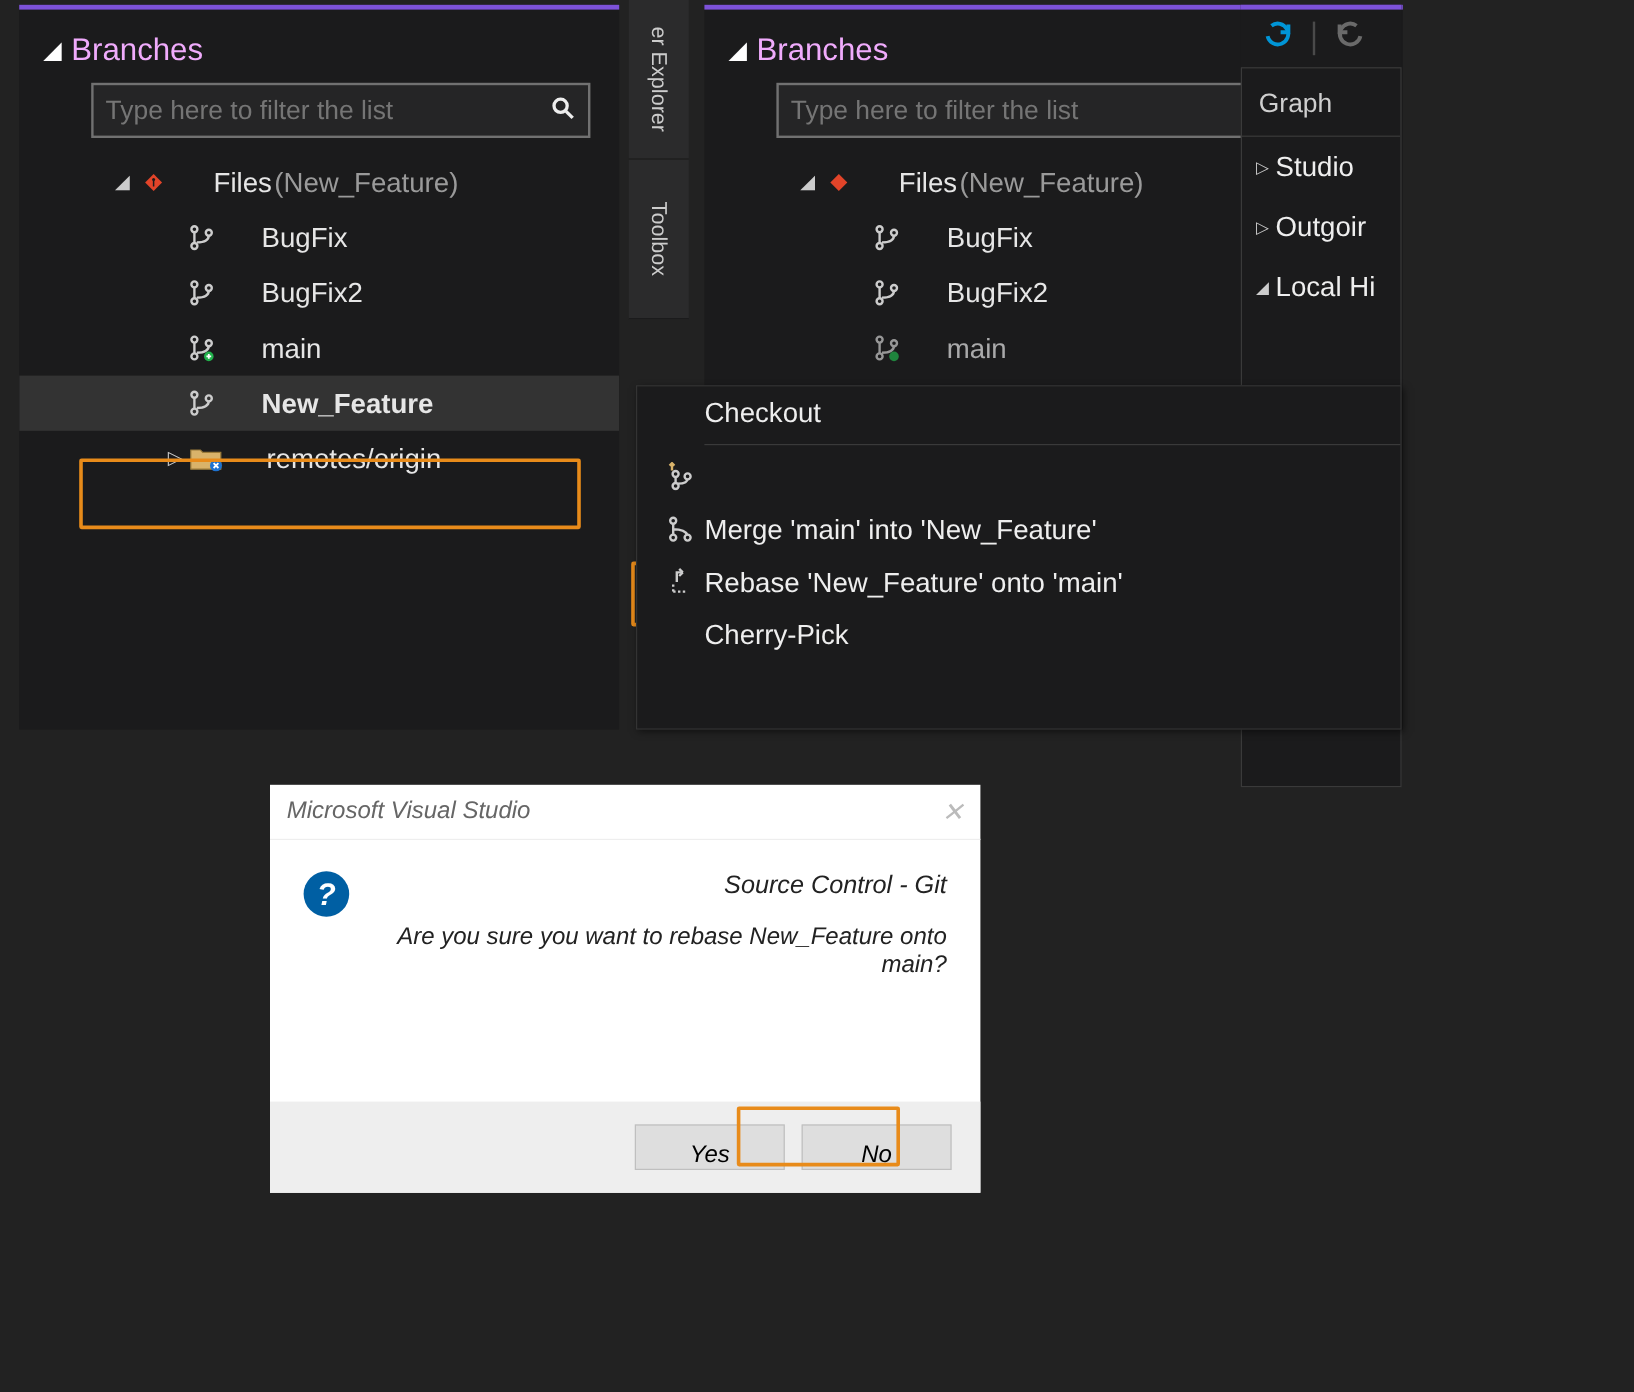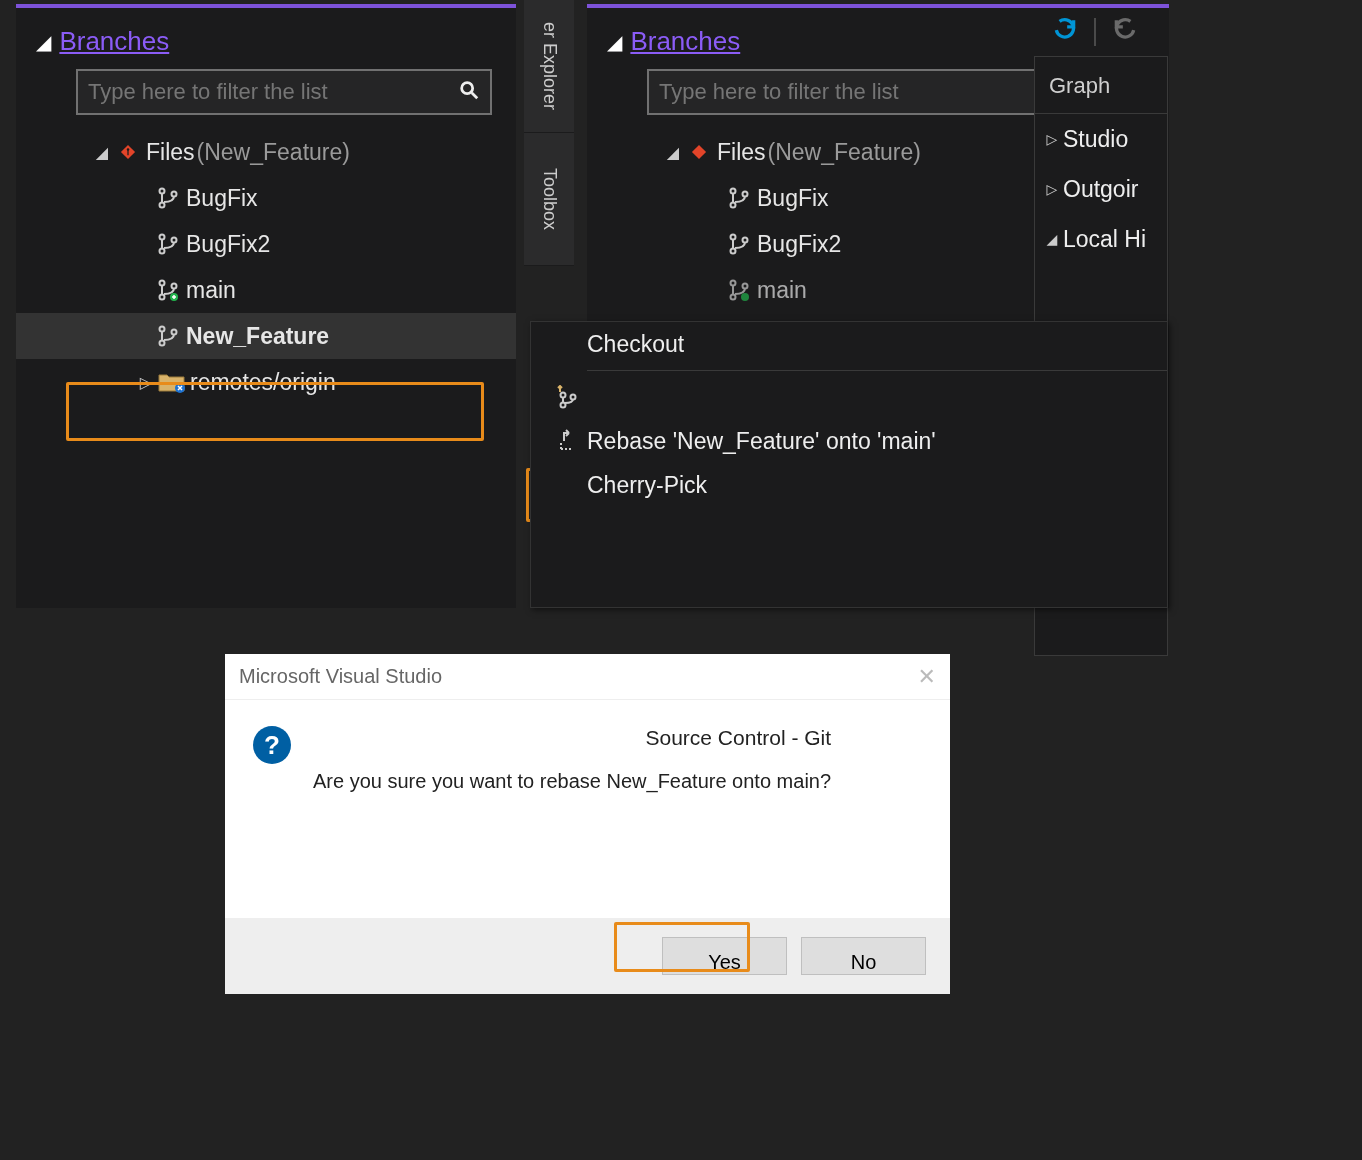--- a/index.html
+++ b/index.html
@@ -7,53 +7,53 @@
   .panel {
     position: absolute;
     background: #1b1b1c;
     border-top: 4px solid #7d52d9;
     overflow: hidden;
   }
   .panel-left { left: 16px; top: 4px; width: 500px; height: 604px; }
   .panel-right { left: 587px; top: 4px; width: 582px; height: 604px; }
   .panel-title { display: flex; align-items: center; gap: 8px; padding: 18px 20px 12px 20px; }
   .panel-title .caret { font-size: 20px; color: #fff; }
-  .panel-title .txt { color: #8b5cf6; font-size: 26px; font-weight: 400; text-decoration: underline; }
+  .panel-title .txt { color: #f0abfc; font-size: 26px; font-weight: 400; }
   .filter-wrap { padding: 0 24px 14px 60px; }
   .filter { display: flex; align-items: center; height: 46px; background: #252526; border: 2px solid #717171; padding: 0 10px; }
   .filter input { flex:1; background: transparent; border: none; color: #aaa; font-size: 22px; outline: none; }
   .filter .sicon { color: #eee; }
   .tree { list-style: none; }
   .row { display: flex; align-items: center; height: 46px; font-size: 23px; color: #e6e6e6; }
   .row.sel { background: #333; }
   .row .indent0 { width: 74px; } .row .indent1 { width: 138px; } .row .indent2 { width: 118px; }
   .row .caret { font-size: 16px; color: #ccc; width: 24px; text-align: center; }
   .row .gitico { width: 28px; display:flex; justify-content:center; }
-  .row .lbl { padding-left: 4px; }
+  .row .lbl { padding-left: 4px; margin-left: 32px; }
   .row .suffix { color: #9a9a9a; padding-left: 2px; }
   .row .bold { font-weight: 600; }
   .highlight { border: 3px solid #e88b1a; border-radius: 2px; }
   .highlight-row { position: absolute; left: 66px; width: 418px; top: 382px; height: 59px; pointer-events:none; }
   .vtab-strip { position: absolute; left: 524px; top: 0; width: 50px; height: 266px; background: #2b2b2c; display:flex; flex-direction: column; }
   .vtab { flex: 1; display:flex; align-items:center; justify-content:center; color:#ccc; writing-mode: vertical-rl; font-size: 18px; border-bottom:1px solid #1b1b1c; cursor:pointer;}
   .ctxmenu { position: absolute; left: 530px; top: 321px; width: 638px; height: 287px; background: #1b1b1c; border:1px solid #333; box-shadow: 2px 2px 6px rgba(0,0,0,0.5); z-index: 5;}
   .mitem { display:flex; align-items:center; height: 44px; color:#eee; font-size:23px; padding-left: 16px; text-align: center; }
   .mitem .micon { width: 40px; display:flex; justify-content:center; color:#ccc;}
   .mitem .submenu-arrow { margin-left: auto; margin-right: 12px; color:#ccc; font-size:14px;}
   .msep { height:1px; background:#3a3a3a; margin: 4px 0 4px 56px; }
   .ctx-highlight { position:absolute; left: 526px; top: 468px; width: 468px; height: 54px; pointer-events:none;}
   .toolbar-right { position:absolute; left:1034px; top:4px; width:134px; height:52px; background:#1b1b1c; border-top:4px solid #7d52d9; display:flex; align-items:center; padding-left:18px; gap:6px;}
   .toolbar-right .tbtn { color:#0095d6; font-size:24px; }
   .toolbar-right .sep { width:2px; height:28px; background:#4a4a4a; margin: 0 10px;}
   .toolbar-right .gray { color:#6a6a6a; font-size:24px;}
   .graph-panel { position:absolute; left:1034px; top:56px; width:134px; height:600px; background:#1b1b1c; border:1px solid #3a3a3a; overflow:hidden;}
   .graph-head { color:#cfcfcf; font-size:22px; padding: 16px 0 14px 14px; border-bottom:1px solid #3a3a3a;}
   .graph-row { display:flex; align-items:center; height:50px; padding-left:6px; font-size:23px; color:#eee; white-space:nowrap;}
   .graph-row .gcaret { font-size:14px; color:#ccc; width:22px; text-align:center;}
-  .dialog-wrap { position:absolute; left:225px; top:654px; width:725px; height:340px; background: #fff; }
+  .dialog-wrap { position:absolute; left:225px; top:654px; width:592px; height:340px; background: #fff; font-style: italic; }
   .dialog-title { display:flex; align-items:center; height:46px; padding: 0 14px 0 14px; font-size:20px; color:#666; border-bottom:1px solid #eee;}
   .dialog-title .close { margin-left:auto; color:#bbb; font-size:22px; font-weight:300;}
   .dialog-body { padding: 26px 28px 0 28px; display:flex; }
   .qicon { width:38px; height:38px; border-radius:50%; background:#005fa3; color:#fff; display:flex; align-items:center; justify-content:center; font-size:26px; font-weight:bold; flex-shrink:0;}
   .dialog-text { padding-left: 22px; text-align: right; }
   .dialog-heading { font-size:21px; color:#222; margin-bottom: 20px;}
   .dialog-msg { font-size:20px; color:#222; }
   .dialog-buttons { position:absolute; left:0; right:0; bottom:0; height:76px; background:#eee; display:flex; align-items:center; justify-content:flex-end; gap:14px; padding-right:24px;}
   .dbtn { width:125px; height:38px; border:1px solid #bfbfbf; background:#dedede; font-size:20px; display:flex; align-items:flex-end; justify-content:center; cursor:pointer;}
   .btn-highlight { position:absolute; left:614px; top:922px; width:136px; height:50px; pointer-events:none;}
@@ -247,20 +247,31 @@
   <div class="mitem">
       <div class="micon">
         <svg class="branch-icon" viewBox="0 0 24 24">
           <path d="M3 3 l2 -2 l2 2 M5 1 v6" stroke="#d9b36a"></path>
           <circle cx="8" cy="10" r="2.5"></circle>
           <circle cx="8" cy="20" r="2.5"></circle>
           <circle cx="18" cy="12" r="2.5"></circle>
           <path d="M8 12 v6 M18 14 q0 4 -8 4"></path>
         </svg>
       </div>
+    </div>
+  <div class="mitem">
+      <div class="micon">
+        <svg class="branch-icon" viewBox="0 0 24 24">
+          <circle cx="6" cy="5" r="2.5"></circle>
+          <circle cx="6" cy="19" r="2.5"></circle>
+          <circle cx="18" cy="19" r="2.5"></circle>
+          <path d="M6 7 v10 M6 12 q10 0 12 5"></path>
+        </svg>
+      </div>
+      <span>Merge 'main' into 'New_Feature'</span>
     </div>
   <div class="mitem">
       <div class="micon">
         <svg width="24" height="24" viewBox="0 0 24 24" fill="none" stroke="#ccc" stroke-width="2">
           <path d="M14 4 l-5 0 l0 8"></path>
           <path d="M14 4 l-3 -3 M14 4 l-3 3"></path>
           <path d="M6 14 v6 M6 20 h10" stroke-dasharray="2 2"></path>
         </svg>
       </div>
       <span>Rebase 'New_Feature' onto 'main'</span>

